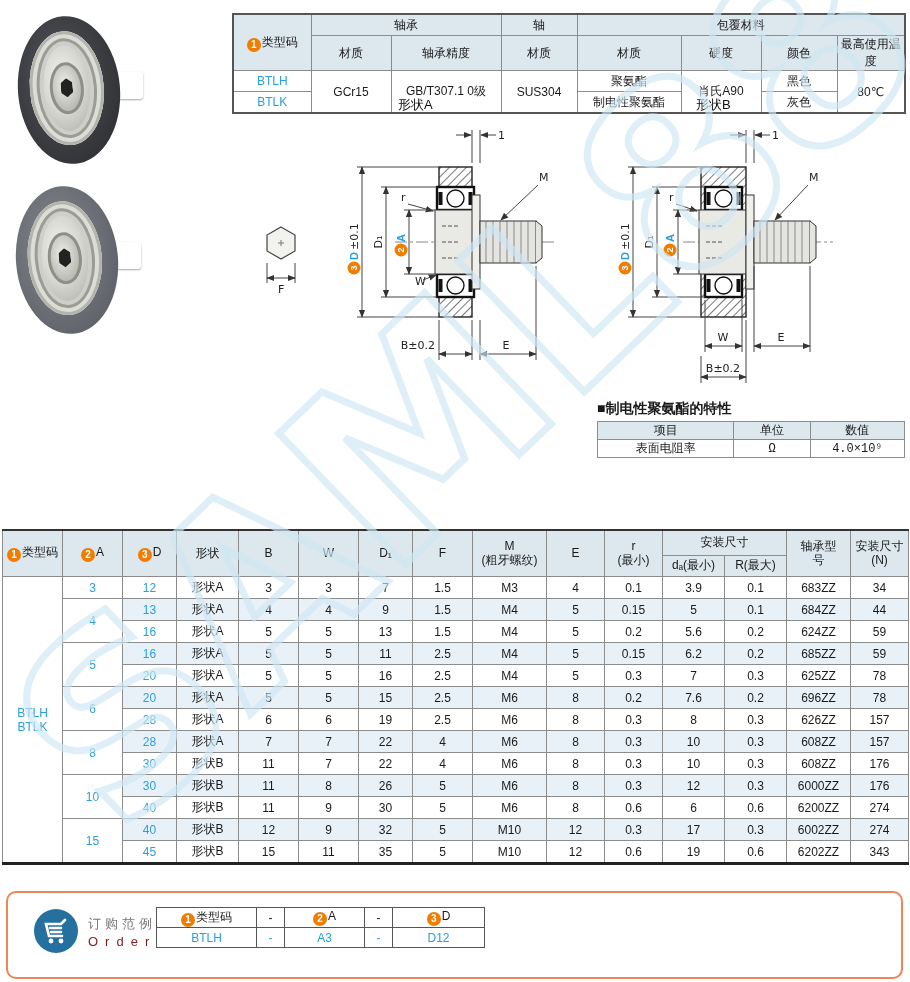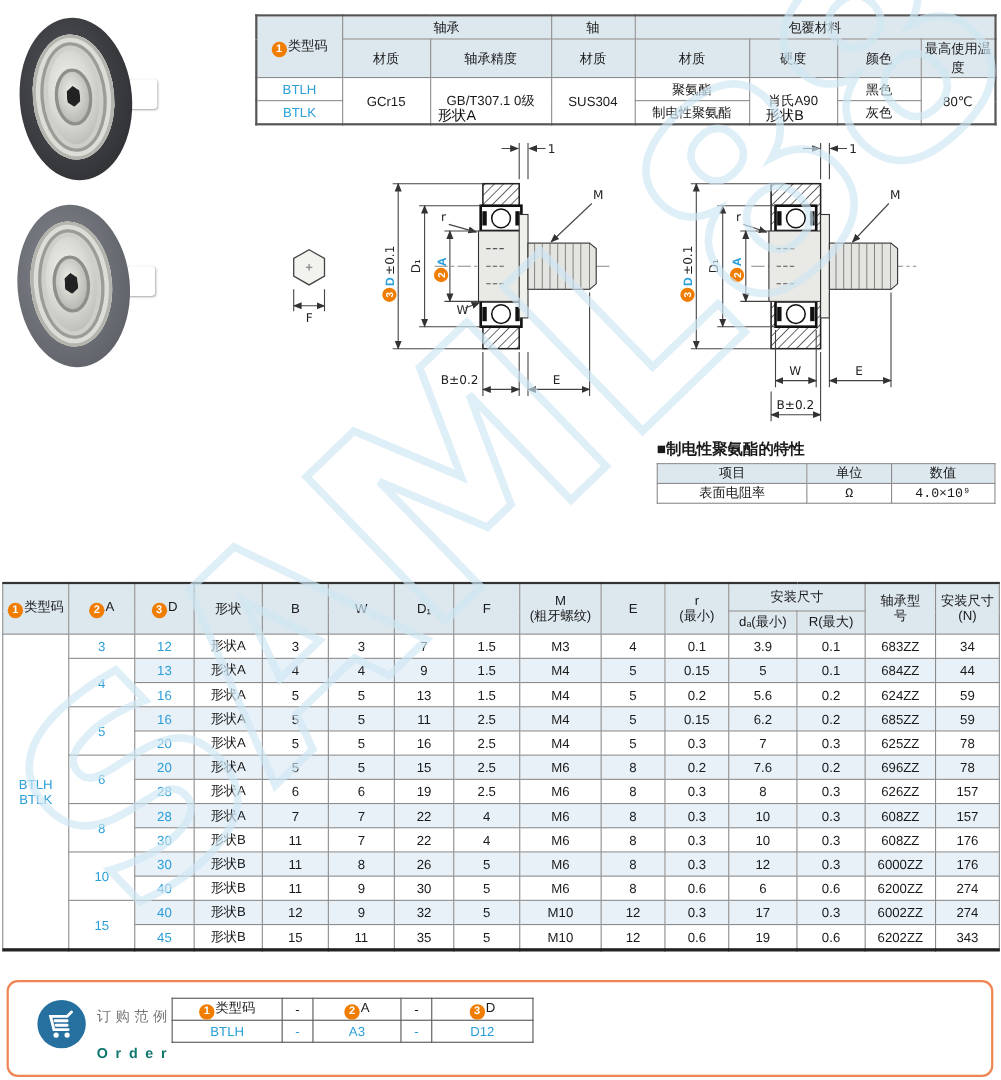--- a/index.html
+++ b/index.html
@@ -57,21 +57,21 @@
   #main thead tr:first-child th{height:24px;}
   #main thead tr:last-child th{height:20px;}
   #main td{height:21px;}
   #main td.stripe{background:#e8f1f8;}
   #main td.acell,#main td.typecode{background:#fff;color:#2b9fd9;}
   
   #order{position:absolute;left:6px;top:891px;width:893px;height:84px;z-index:2;
          border:2px solid #ef8552;border-radius:10px;background:#fff;}
   #cart{position:absolute;left:24px;top:14px;width:48px;height:48px;}
   #order .cn{position:absolute;left:80px;top:22px;font-size:13px;letter-spacing:4px;color:#777;}
-  #order .en{position:absolute;left:80px;top:57px;font-size:13px;letter-spacing:7px;color:#0f766e;font-weight:bold;}
+  #order .en{position:absolute;left:80px;top:41px;font-size:13px;letter-spacing:7px;color:#7f1d1d;}
   #ordtable{position:absolute;left:148px;top:14px;font-size:12px;}
   #ordtable td{height:19px;border:1px solid #555;}
   #ordnote{position:absolute;left:148px;top:58px;font-size:12px;}
 </style>
 </head>
 <body>
 
 <div id="page">
 
   <div class="wheel" style="left:18px;top:16px;">

